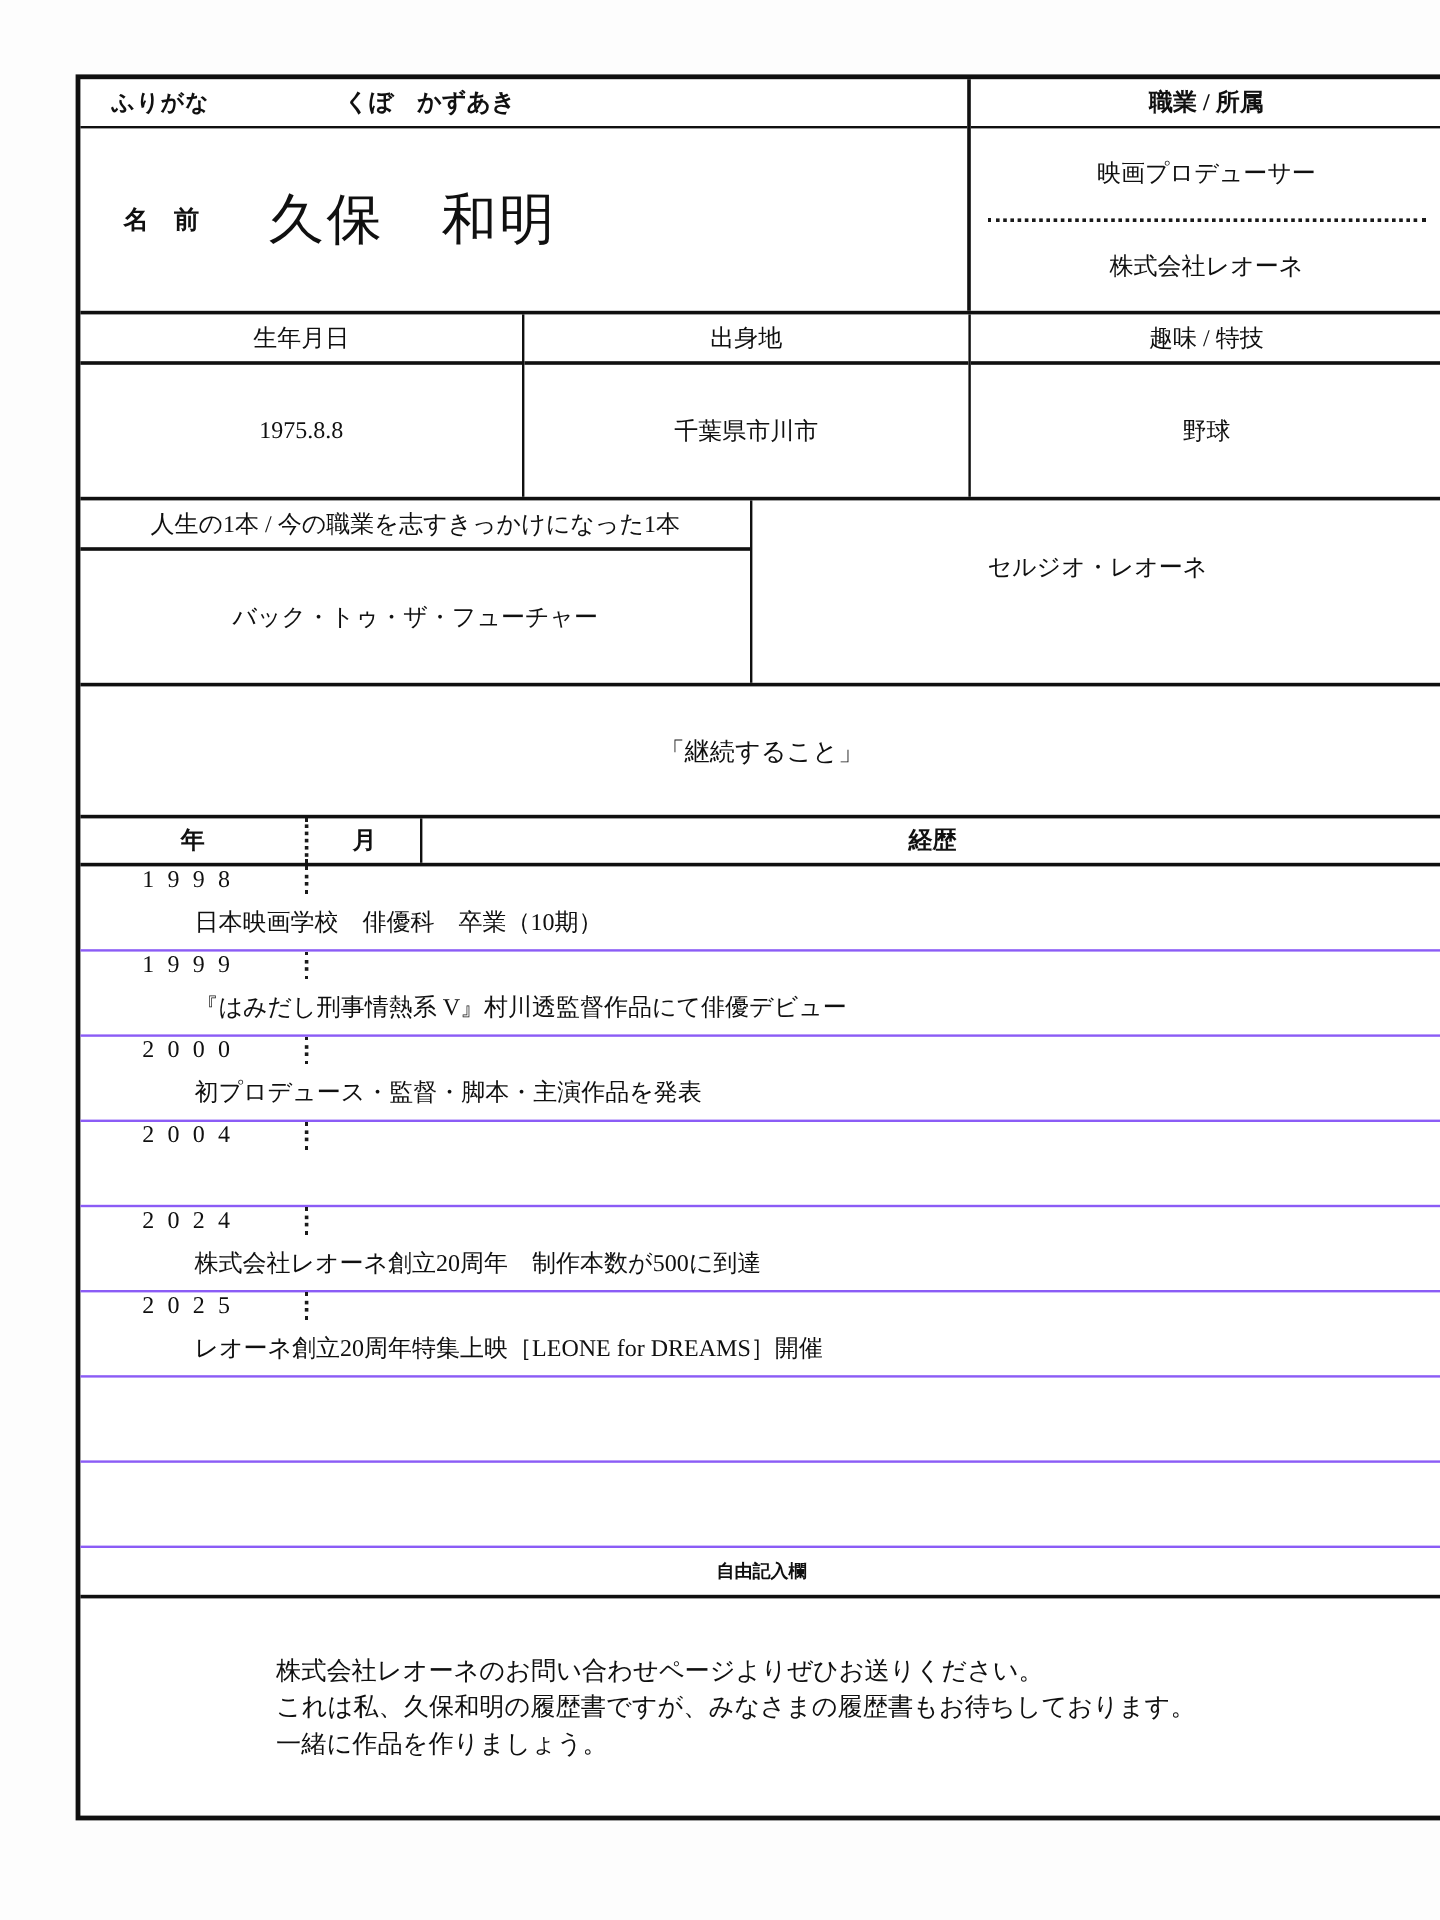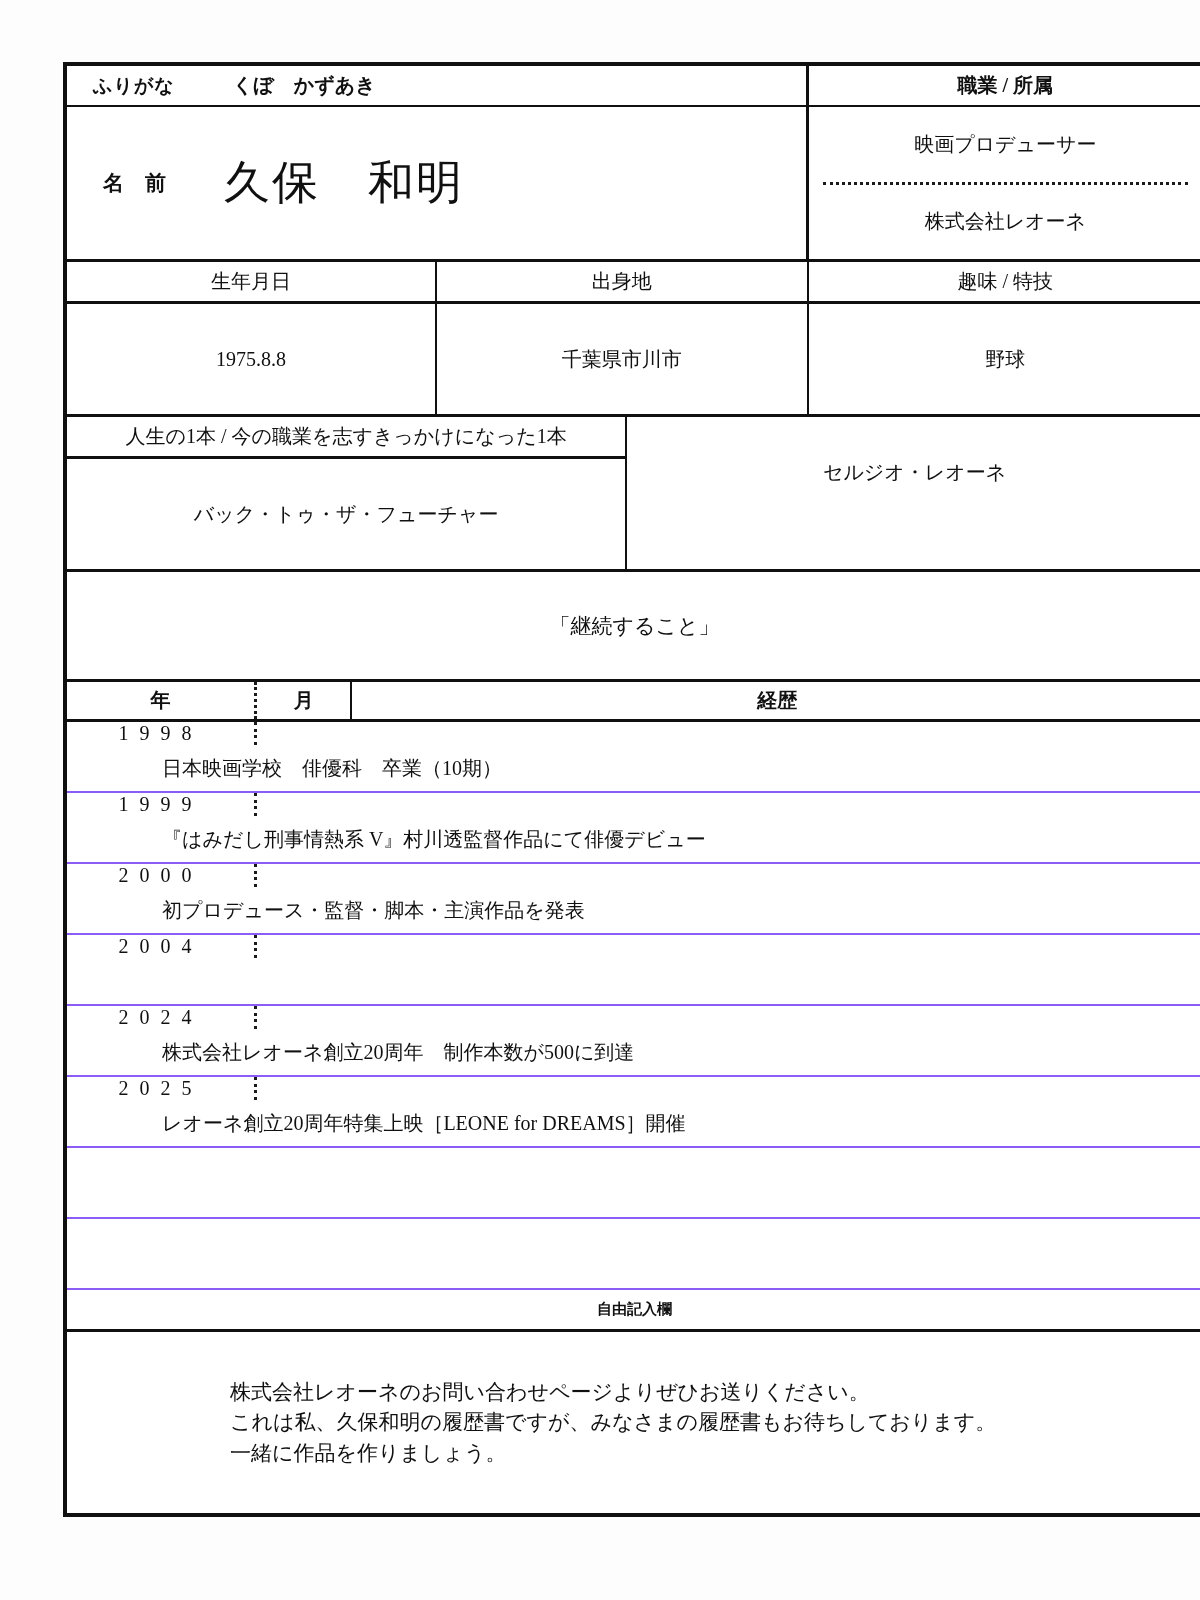--- a/index.html
+++ b/index.html
@@ -15,21 +15,21 @@
     border: 4px solid #101010;
     background: #ffffff;
   }
 
   
   .r1 { display: flex; border-bottom: 3px solid #101010; }
   .r1-left { width: 65.35%; border-right: 3px solid #101010; display: flex; flex-direction: column; }
   .r1-right { width: 34.65%; display: flex; flex-direction: column; }
   .furigana-row { height: 41px; border-bottom: 2px solid #101010; display: flex; align-items: center; font-size: 19px; }
   .furigana-label { font-weight: bold; padding-left: 26px; letter-spacing: 1px; }
-  .furigana-value { font-weight: bold; margin-left: 58px; font-size: 20px; }
+  .furigana-value { font-weight: bold; margin-left: 112px; font-size: 20px; }
   .name-row { height: 152px; display: flex; align-items: center; }
   .name-label { font-weight: bold; font-size: 21px; padding-left: 36px; }
   .name-value { font-size: 46px; margin-left: 58px; letter-spacing: 2px; }
   .occ-header { height: 41px; border-bottom: 2px solid #101010; display: flex; align-items: center; justify-content: center; font-weight: bold; font-size: 20px; }
   .occ-body { height: 152px; display: flex; flex-direction: column; }
   .occ-line { flex: 1; display: flex; align-items: center; justify-content: center; font-size: 20px; }
   .dotted-divider { height: 0; border-top: 3px dotted #1a1a1a; margin: 0 14px; }
 
   
   .row2 { display: flex; border-bottom: 3px solid #101010; }

